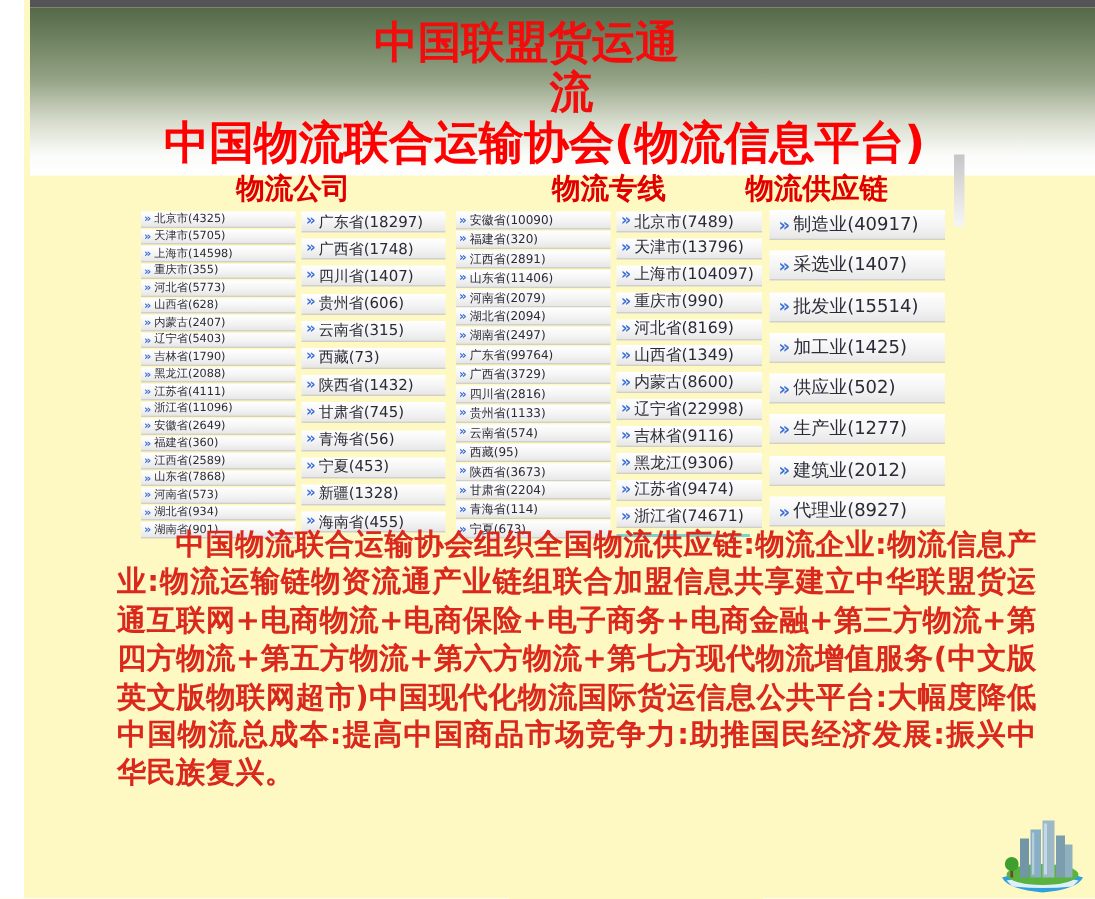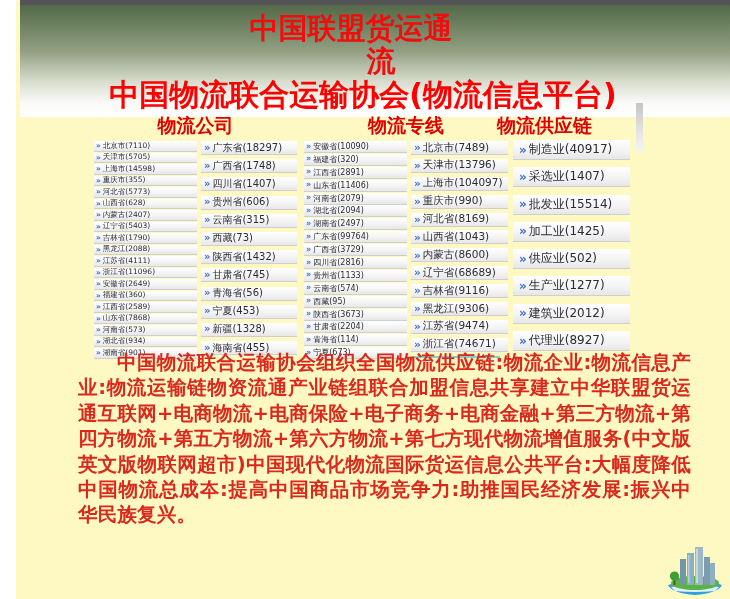--- a/index.html
+++ b/index.html
@@ -83,21 +83,21 @@
     <div class="main-title">中国物流联合运输协会(物流信息平台)</div>
   </div>
 
   <div class="col-header h2">物流专线</div>
   <div class="col-header h1">物流公司</div>
   <div class="col-header h3">物流供应链</div>
 
   <div class="list list-a">
       <div class="item">
         <span class="arr">»</span>
-        <span>北京市(7110)</span>
+        <span>北京市(4325)</span>
       </div>
       <div class="item">
         <span class="arr">»</span>
         <span>天津市(5705)</span>
       </div>
       <div class="item">
         <span class="arr">»</span>
         <span>上海市(14598)</span>
       </div>
       <div class="item">
@@ -301,29 +301,29 @@
       <div class="item">
         <span class="arr">»</span>
         <span>重庆市(990)</span>
       </div>
       <div class="item">
         <span class="arr">»</span>
         <span>河北省(8169)</span>
       </div>
       <div class="item">
         <span class="arr">»</span>
-        <span>山西省(1043)</span>
+        <span>山西省(1349)</span>
       </div>
       <div class="item">
         <span class="arr">»</span>
         <span>内蒙古(8600)</span>
       </div>
       <div class="item">
         <span class="arr">»</span>
-        <span>辽宁省(68689)</span>
+        <span>辽宁省(22998)</span>
       </div>
       <div class="item">
         <span class="arr">»</span>
         <span>吉林省(9116)</span>
       </div>
       <div class="item">
         <span class="arr">»</span>
         <span>黑龙江(9306)</span>
       </div>
       <div class="item">

